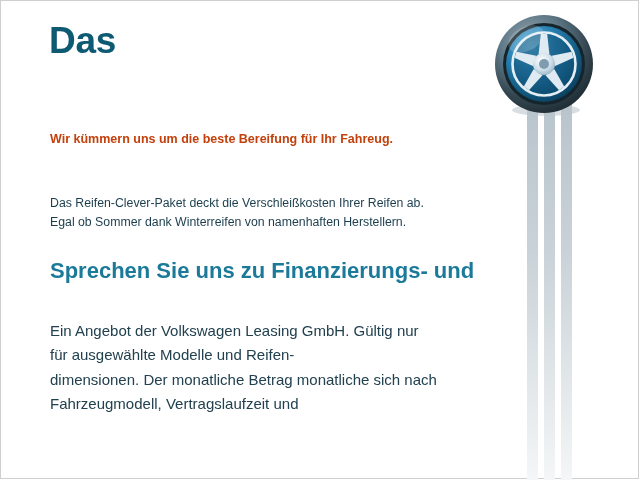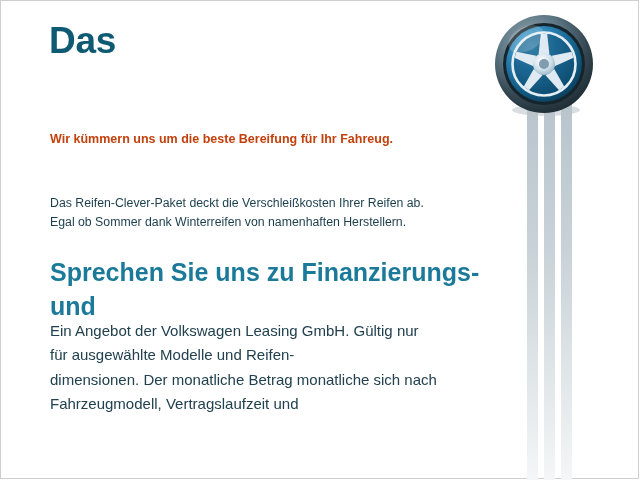--- a/index.html
+++ b/index.html
@@ -89,21 +89,21 @@
     font-size: 12.3px;
     line-height: 1.52;
     margin-top: 31px;
   }
   .cta {
     position: absolute;
     left: 50px;
     top: 256px;
     width: 430px;
     color: #1b7a99;
-    font-size: 25px;
+    font-size: 22px;
     font-weight: bold;
     line-height: 1.34;
   }
   .legal {
     position: absolute;
     left: 50px;
     top: 319px;
     width: 390px;
     color: #22414f;
     font-size: 15px;

